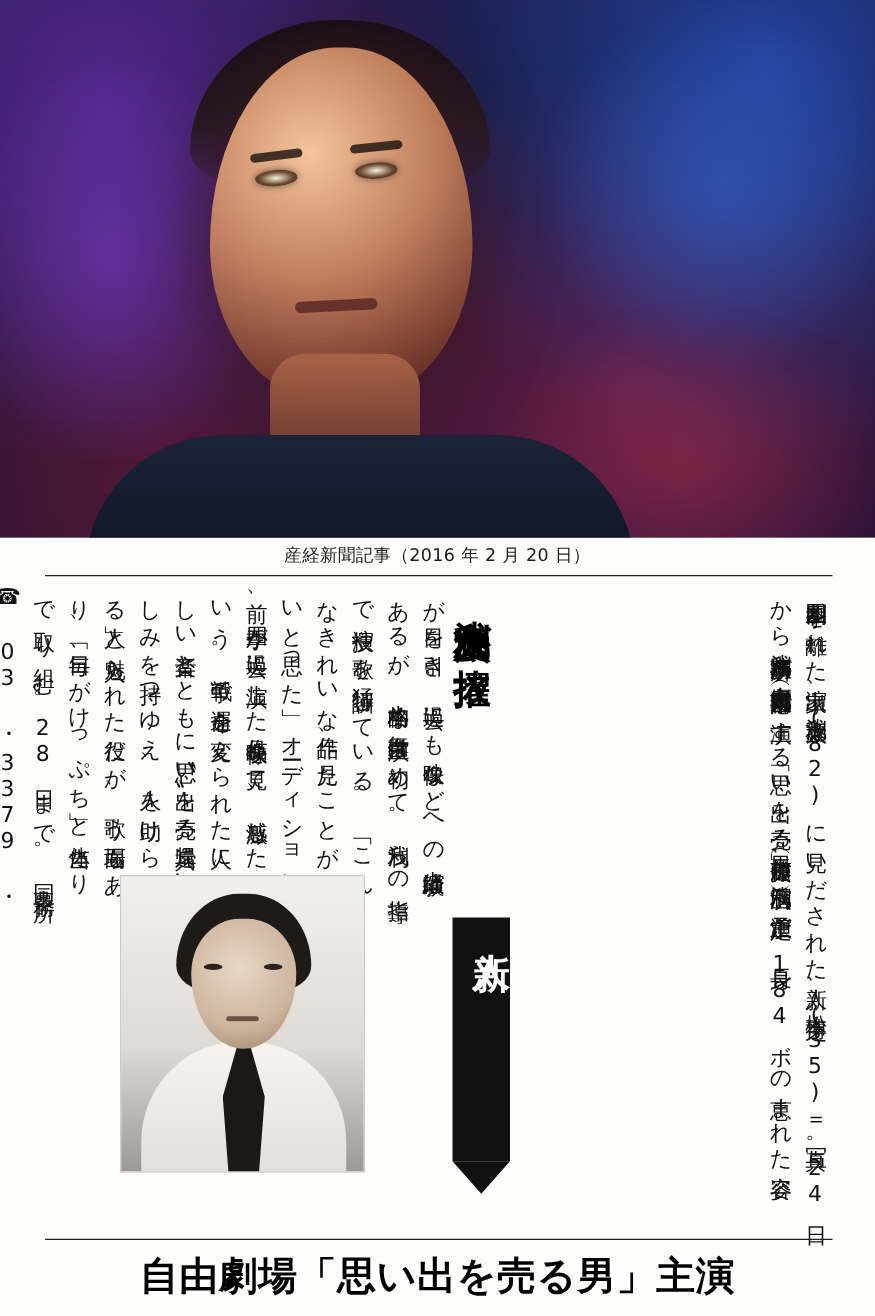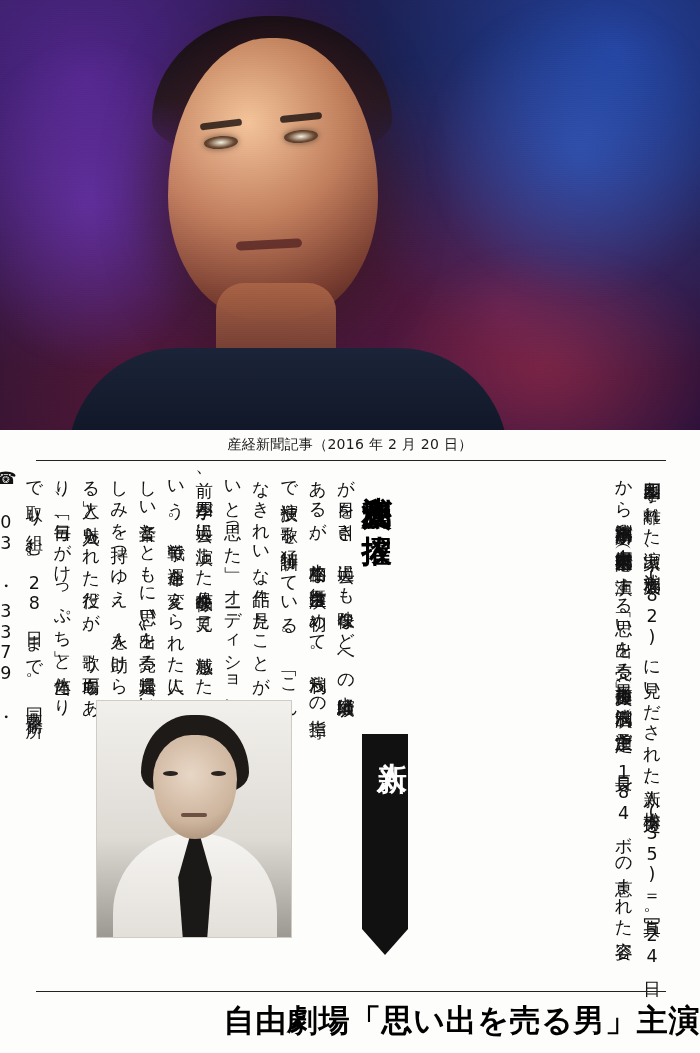--- a/index.html
+++ b/index.html
@@ -316,21 +316,21 @@
     top: 991px;
     width: 630px;
     height: 1px;
     background: #222;
   }
   .bottom-headline {
     position: absolute;
     left: 0;
     top: 1000px;
     width: 700px;
-    text-align: right;
+    text-align: center;
     font-family: "DejaVu Serif", serif;
     font-weight: bold;
     font-size: 31px;
     letter-spacing: 0.02em;
     color: #000;
   }
 </style>
 </head>
 <body>
 

